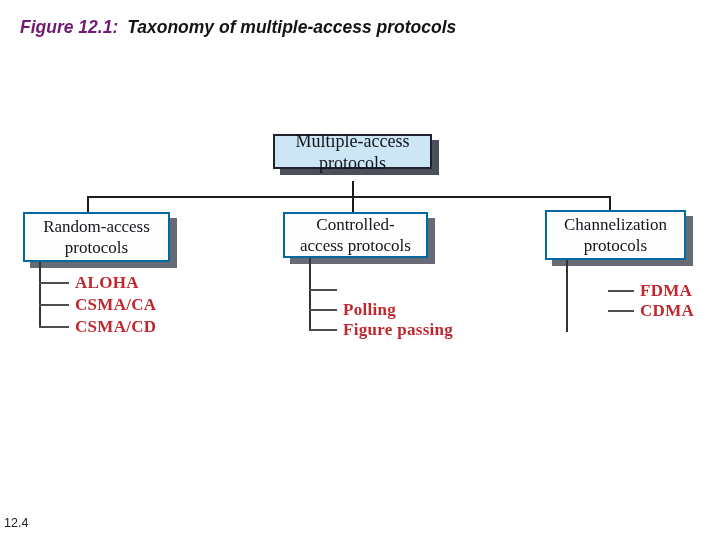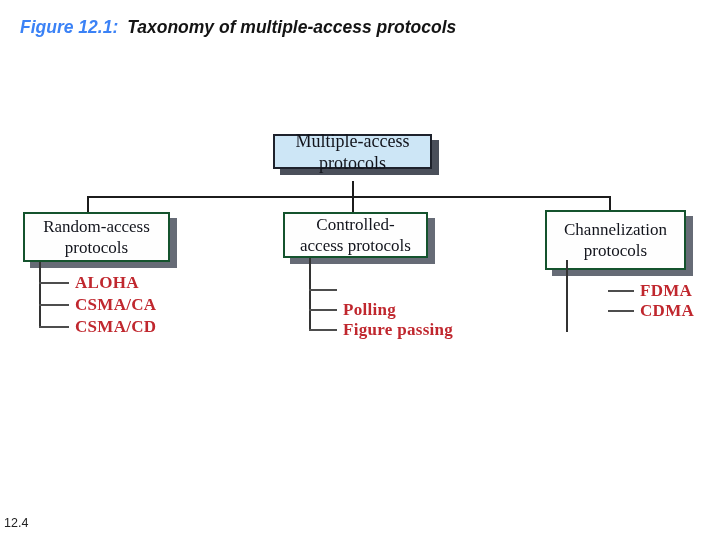--- a/index.html
+++ b/index.html
@@ -16,21 +16,21 @@
   .slide-title {
     position: absolute;
     left: 20px;
     top: 17px;
     font-family: "Liberation Sans", sans-serif;
     font-style: italic;
     font-weight: 700;
     font-size: 17.5px;
     white-space: nowrap;
   }
-  .title-prefix { color: #3b82f6; margin-top: 41px; }
+  .title-prefix { color: #701a75; margin-top: 41px; }
   .title-text   { color: #141414; margin-left: 9px; }
 
   
   .node {
     position: absolute;
     box-sizing: border-box;
     display: flex;
     align-items: center;
     justify-content: center;
     text-align: center;
@@ -41,29 +41,29 @@
     left: 273px; top: 134px; width: 159px; height: 35px;
     background: #cde6f6;
     border: 2px solid #1e222c;
     box-shadow: 7px 6px 0 0 #4a4f5a;
     font-size: 18px;
     line-height: 22px;
     padding: 0 6px;
   }
   .child-node {
     background: #fefefe;
-    border: 2px solid #14532d;
+    border: 2px solid #0369a1;
     box-shadow: 7px 6px 0 0 #666b76;
     font-size: 17px;
     line-height: 21px;
     padding: 0 12px;
   }
   .box-random       { left: 23px;  top: 212px; width: 147px; height: 50px; }
   .box-controlled   { left: 283px; top: 212px; width: 145px; height: 46px; }
-  .box-channel      { left: 545px; top: 210px; width: 141px; height: 60px; }
+  .box-channel      { left: 545px; top: 210px; width: 141px; height: 50px; }
 
   
   .line { position: absolute; background: #1c1c1c; }
   .root-stub    { left: 352px; top: 181px; width: 2px;  height: 16px; }
   .h-line       { left: 88px;  top: 196px; width: 523px; height: 2px; }
   .drop-left    { left: 87px;  top: 196px; width: 2px;  height: 17px; }
   .drop-mid     { left: 352px; top: 196px; width: 2px;  height: 17px; }
   .drop-right   { left: 609px; top: 196px; width: 2px;  height: 15px; }
   .trunk        { width: 2px; background: #333333; }
   .trunk-random     { left: 39px;  top: 262px; height: 66px; }

